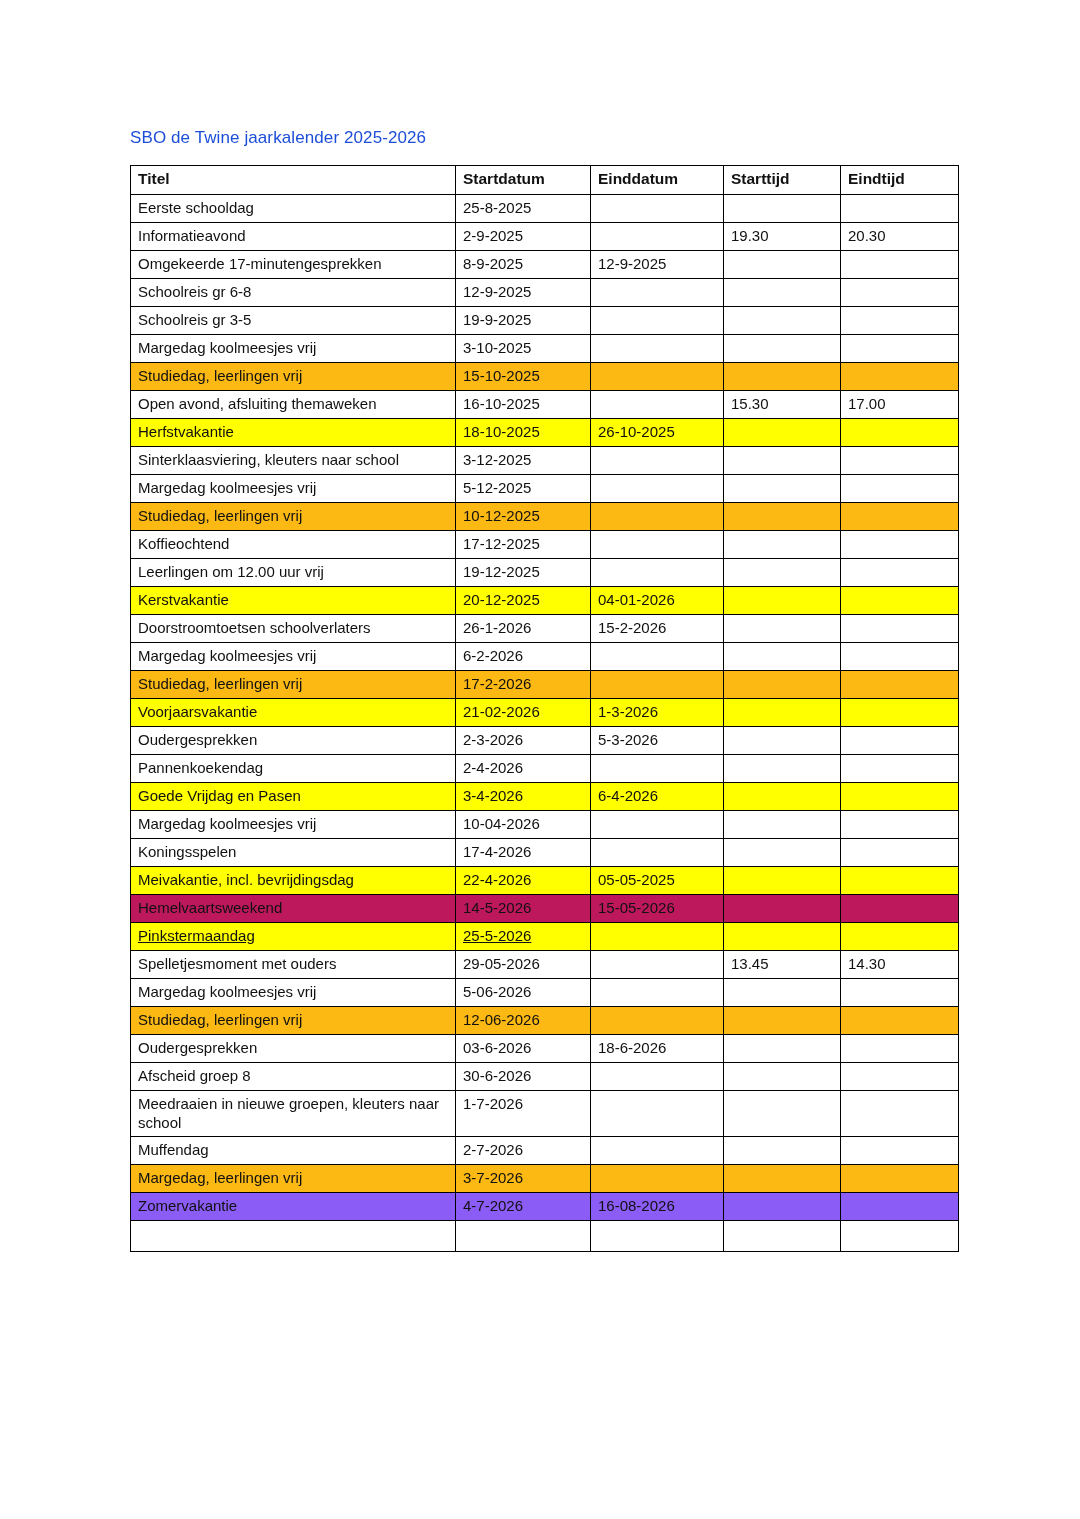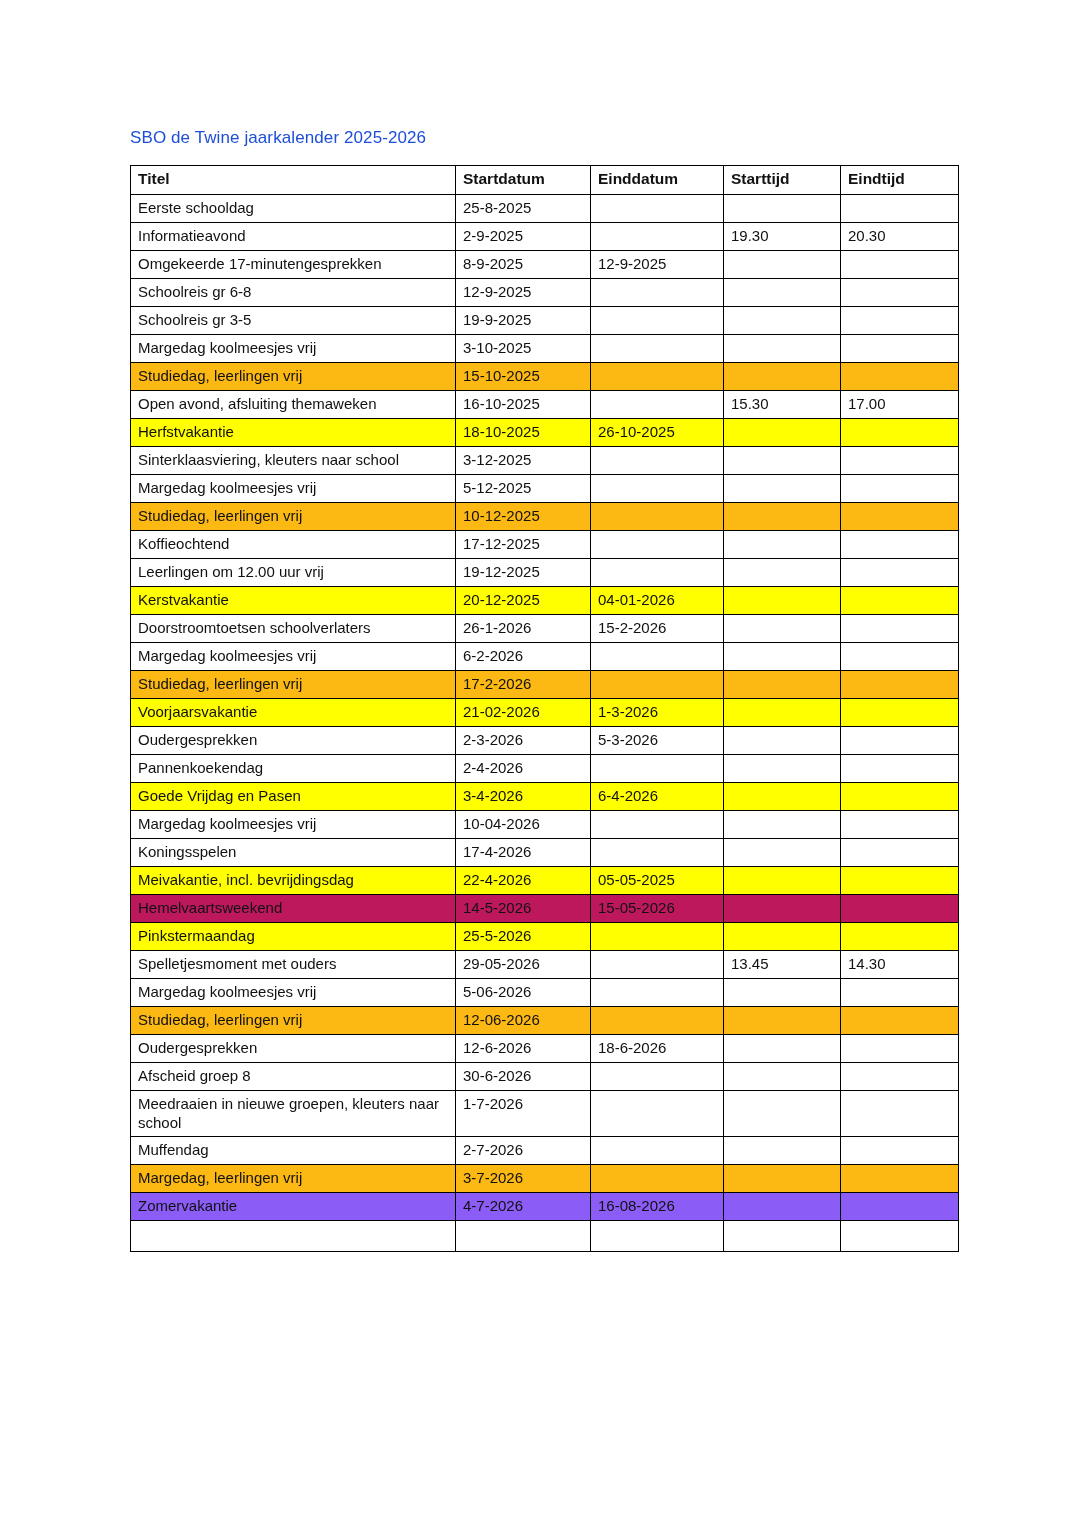--- a/index.html
+++ b/index.html
@@ -247,21 +247,21 @@
           <td></td>
           <td></td>
         </tr>
         <tr style="background: #be185d;">
           <td>Hemelvaartsweekend</td>
           <td>14-5-2026</td>
           <td>15-05-2026</td>
           <td></td>
           <td></td>
         </tr>
-        <tr style="background: rgb(255, 255, 0);">
+        <tr style="background: rgb(255, 255, 0); text-decoration: underline;">
           <td>Pinkstermaandag</td>
           <td>25-5-2026</td>
           <td></td>
           <td></td>
           <td></td>
         </tr>
         <tr>
           <td>Spelletjesmoment met ouders</td>
           <td>29-05-2026</td>
           <td></td>
@@ -277,21 +277,21 @@
         </tr>
         <tr style="background: rgb(252, 184, 19);">
           <td>Studiedag, leerlingen vrij</td>
           <td>12-06-2026</td>
           <td></td>
           <td></td>
           <td></td>
         </tr>
         <tr>
           <td>Oudergesprekken</td>
-          <td>12-6-2026</td>
+          <td>03-6-2026</td>
           <td>18-6-2026</td>
           <td></td>
           <td></td>
         </tr>
         <tr>
           <td>Afscheid groep 8</td>
           <td>30-6-2026</td>
           <td></td>
           <td></td>
           <td></td>

